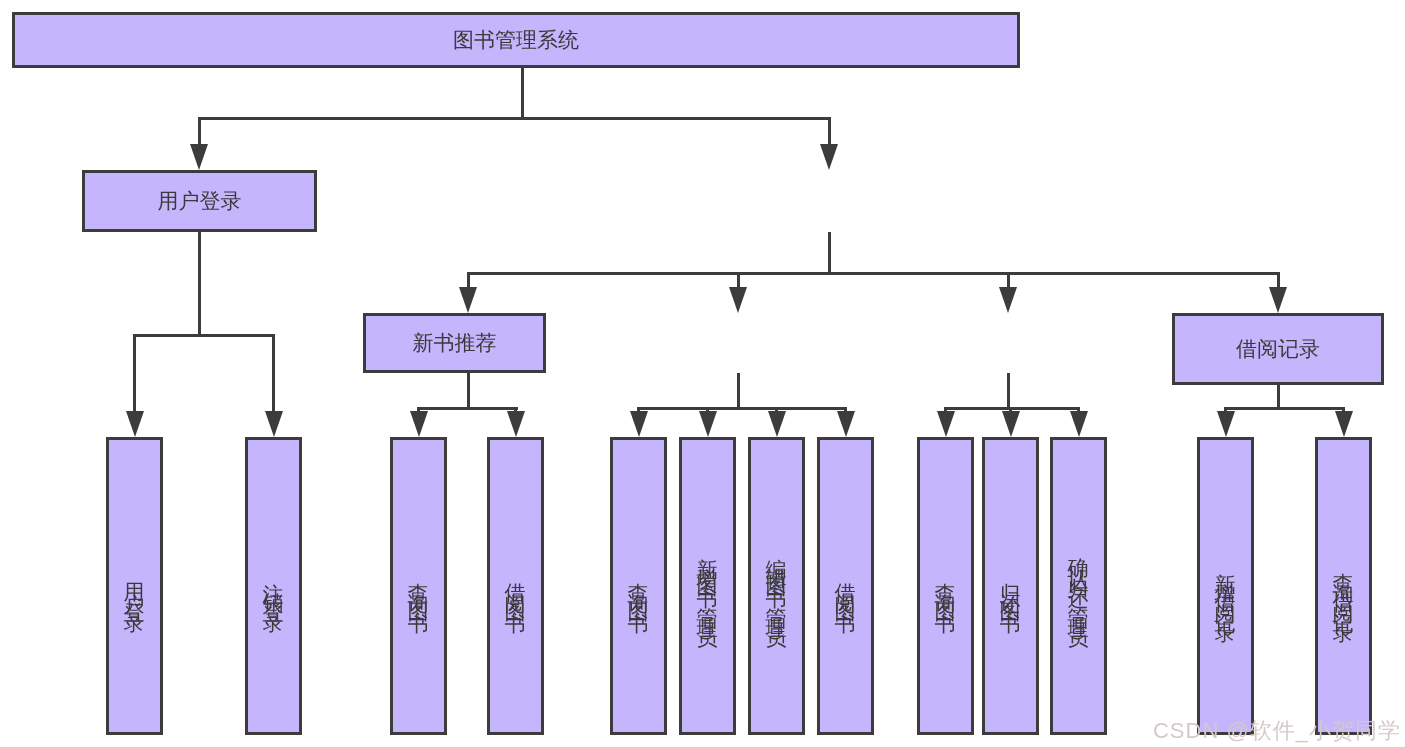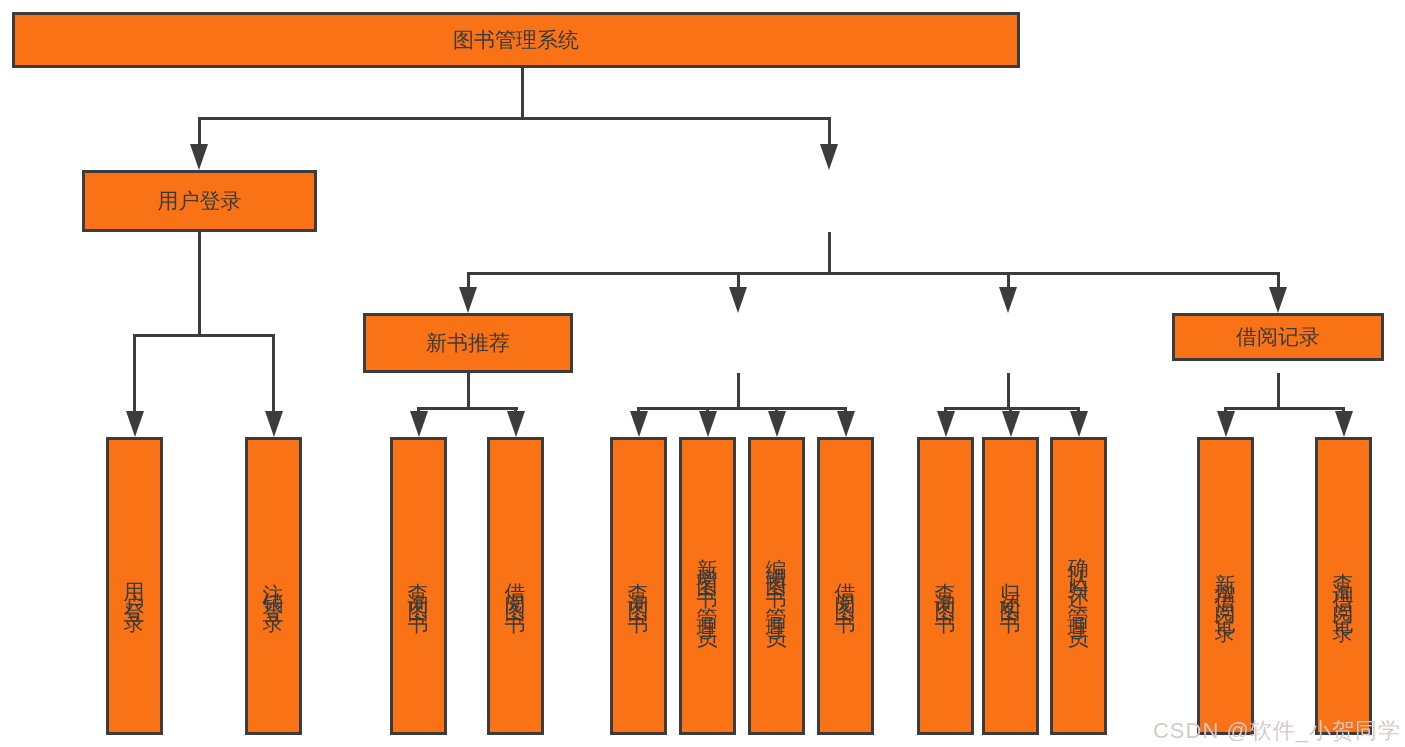--- a/index.html
+++ b/index.html
@@ -4,21 +4,21 @@
 <style>
   html,body { margin:0; padding:0; background:#fff; }
   #canvas {
     position:relative; width:1405px; height:747px;
     background:var(--background,#ffffff);
     font-family:"Liberation Sans","DejaVu Sans",sans-serif;
     overflow:hidden;
   }
   .node {
     position:absolute; box-sizing:border-box;
-    background:#f97316; border:3px solid var(--line,#3c3c3c);
+    background:#c4b5fd; border:3px solid var(--line,#3c3c3c);
     display:flex; align-items:center; justify-content:center;
     font-size:21px; color:var(--text,#3a3a3a); z-index:2;
     white-space:nowrap;
   }
   .vnode span {
     writing-mode:vertical-rl; text-orientation:mixed;
     letter-spacing:10px; line-height:1; font-size:21px;
   }
   .vl { position:absolute; width:3px; background:var(--line,#3c3c3c); z-index:1; }
   .hl { position:absolute; height:3px; background:var(--line,#3c3c3c); z-index:1; }
@@ -93,22 +93,22 @@
   <div class="hl" style="left:1224px;top:406.5px;width:121px"></div>
   <div class="vl" style="left:1224px;top:408px;height:6px"></div>
   <div class="vl" style="left:1342px;top:408px;height:6px"></div>
   <div class="ar" style="left:1216.5px;top:411px"></div>
   <div class="ar" style="left:1334.5px;top:411px"></div>
 
   <div class="node" style="left:12px;top:12px;width:1008px;height:56px">图书管理系统</div>
 
   <div class="node" style="left:82px;top:170px;width:235px;height:62px">用户登录</div>
 
-  <div class="node" style="left:363px;top:313px;width:210px;height:60px">新书推荐</div>
-  <div class="node" style="left:1172px;top:313px;width:212px;height:48px">借阅记录</div>
+  <div class="node" style="left:363px;top:313px;width:183px;height:60px">新书推荐</div>
+  <div class="node" style="left:1172px;top:313px;width:212px;height:72px">借阅记录</div>
 
   <div class="node vnode" style="left:106px;top:437px;width:57px;height:298px">
     <span>用户登录</span>
   </div>
   <div class="node vnode" style="left:245px;top:437px;width:57px;height:298px">
     <span>注销登录</span>
   </div>
 
   <div class="node vnode" style="left:390px;top:437px;width:57px;height:298px">
     <span>查询图书</span>

